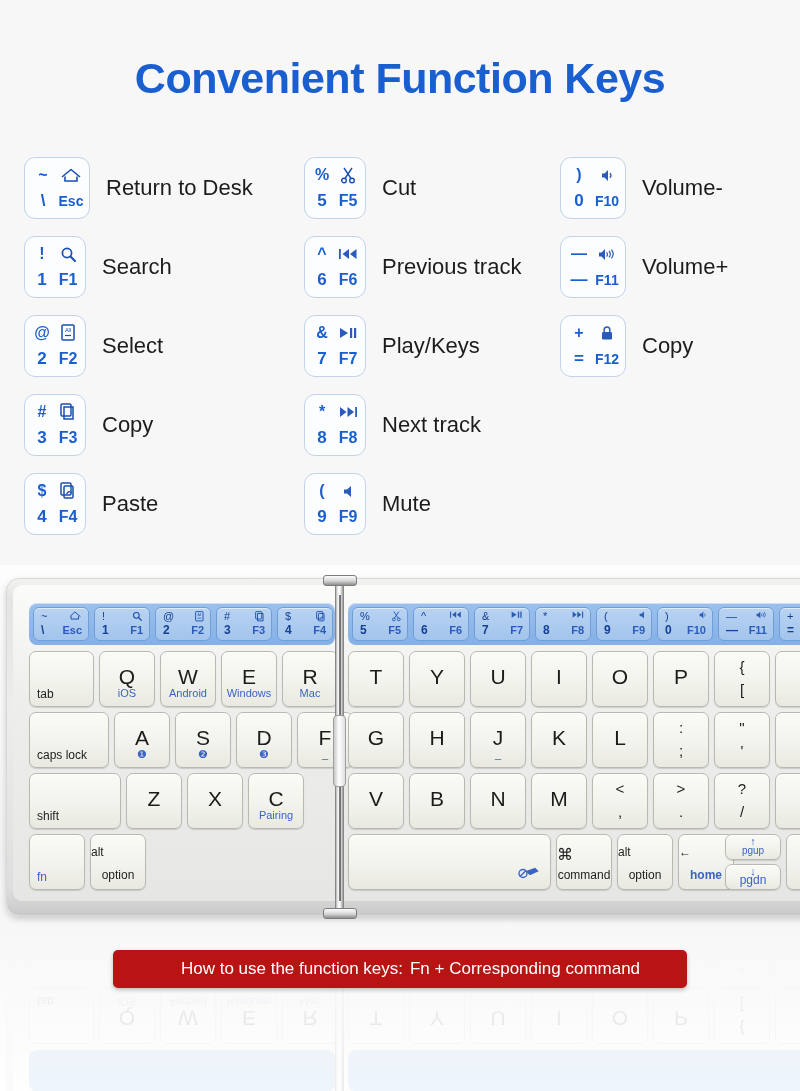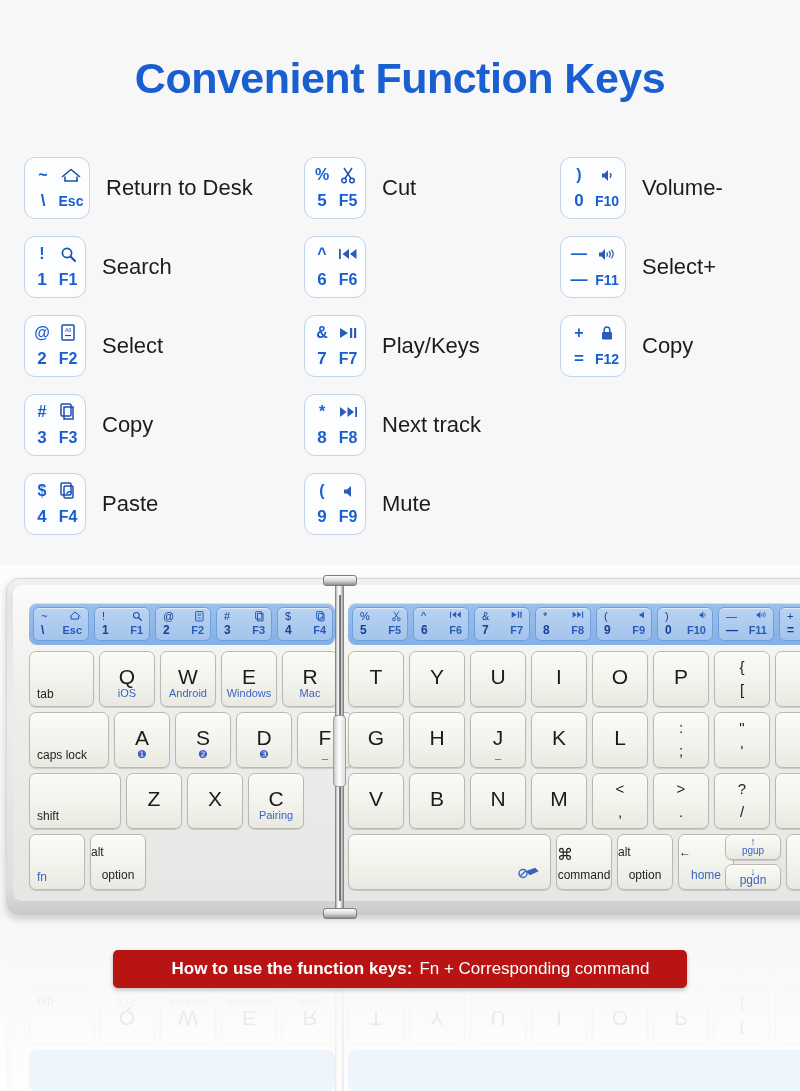--- a/index.html
+++ b/index.html
@@ -211,21 +211,21 @@
     top: 950px;
     width: 574px;
     height: 38px;
     background: #b81414;
     border-radius: 5px;
     display: flex;
     align-items: center;
     justify-content: center;
     box-shadow: 0 2px 4px rgba(0,0,0,0.25);
   }
-  .banner .b1 { color: #fff; font-size: 17px; font-weight: bold; padding-left: 21px; }
+  .banner .b1 { color: #fff; font-size: 17px; font-weight: normal; padding-left: 21px; }
   .banner .b2 { color: #fff; font-size: 17px; font-weight: normal; margin-left: 7px; }
 </style>
 </head>
 <body>
 
 <div class="title">Convenient Function Keys</div>
 
 <div class="legend">
   <div class="legend-col col-1" id="col1">
       <div class="legend-row">
@@ -324,20 +324,21 @@
           <span class="kc-tr ico">
             <svg width="19" height="12" viewBox="0 0 19 12">
               <rect x="0" y="1" width="1.8" height="10" fill="#2a5bb8"></rect>
               <path d="M10 1 L10 11 L3.5 6 Z" fill="#2a5bb8"></path>
               <path d="M17.5 1 L17.5 11 L11 6 Z" fill="#2a5bb8"></path>
             </svg>
           </span>
           <span class="kc-bl">6</span>
           <span class="kc-br">F6</span>
         </div>
+        <div class="legend-label">Previous track</div>
       </div>
       <div class="legend-row">
         <div class="keycap">
           <span class="kc-tl">&amp;</span>
           <span class="kc-tr ico">
             <svg width="19" height="12" viewBox="0 0 19 12">
               <path d="M1 1 L1 11 L9 6 Z" fill="#2a5bb8"></path>
               <rect x="11" y="1" width="2.2" height="10" fill="#2a5bb8"></rect>
               <rect x="15" y="1" width="2.2" height="10" fill="#2a5bb8"></rect>
             </svg>
@@ -398,21 +399,21 @@
             <svg width="18" height="13" viewBox="0 0 18 13">
               <path d="M7 1 L3.5 4.5 L1 4.5 L1 8.5 L3.5 8.5 L7 12 Z" fill="#2a5bb8"></path>
               <path d="M8.6 4.4 q1.7 2.1 0 4.2" fill="none" stroke="#2a5bb8" stroke-width="1.2"></path>
               <path d="M11 3 q2.6 3.2 0 6.4" fill="none" stroke="#2a5bb8" stroke-width="1.2"></path>
               <path d="M13.4 1.6 q3.5 4.4 0 8.8" fill="none" stroke="#2a5bb8" stroke-width="1.2"></path>
             </svg>
           </span>
           <span class="kc-bl">—</span>
           <span class="kc-br small">F11</span>
         </div>
-        <div class="legend-label">Select+</div>
+        <div class="legend-label">Volume+</div>
       </div>
       <div class="legend-row">
         <div class="keycap wide">
           <span class="kc-tl">+</span>
           <span class="kc-tr ico">
             <svg width="12" height="14" viewBox="0 0 12 14">
               <path d="M3.2 6 v-2.2 a2.8 2.8 0 0 1 5.6 0 v2.2" fill="none" stroke="#2a5bb8" stroke-width="1.5"></path>
               <rect x="1" y="6" width="10" height="7.5" rx="1.2" fill="#2a5bb8"></rect>
             </svg>
           </span>
@@ -758,21 +759,21 @@
         <div class="key" style="width:56px;">
           <span class="mid-label" style="font-size:16px;">⌘</span>
           <span class="bot-label" style="color:#222;">command</span>
         </div>
         <div class="key" style="width:56px;">
           <span class="mid-label" style="font-size:12px;">alt</span>
           <span class="bot-label" style="color:#222;">option</span>
         </div>
         <div class="key" style="width:56px;">
           <span class="mid-label" style="font-size:12px;">←</span>
-          <span class="bot-label" style="color:#3a63c4;">home</span>
+          <span class="bot-label" style="color:#3a63c4;font-weight:bold;">home</span>
         </div>
       </div>
 
     <div style="position:absolute; left:718px; top:255px;" id="arrows">
         <div class="key" style="width:56px;height:26px;margin-bottom:4px;">
           <span class="glyph" style="top:1px;font-size:11px;color:#3a63c4;">↑</span>
           <span class="sub" style="bottom:3px;font-size:10px;">pgup</span>
         </div>
         <div class="key" style="width:56px;height:26px;margin-bottom:4px;">
           <span class="glyph" style="top:1px;font-size:11px;color:#3a63c4;">↓</span>

